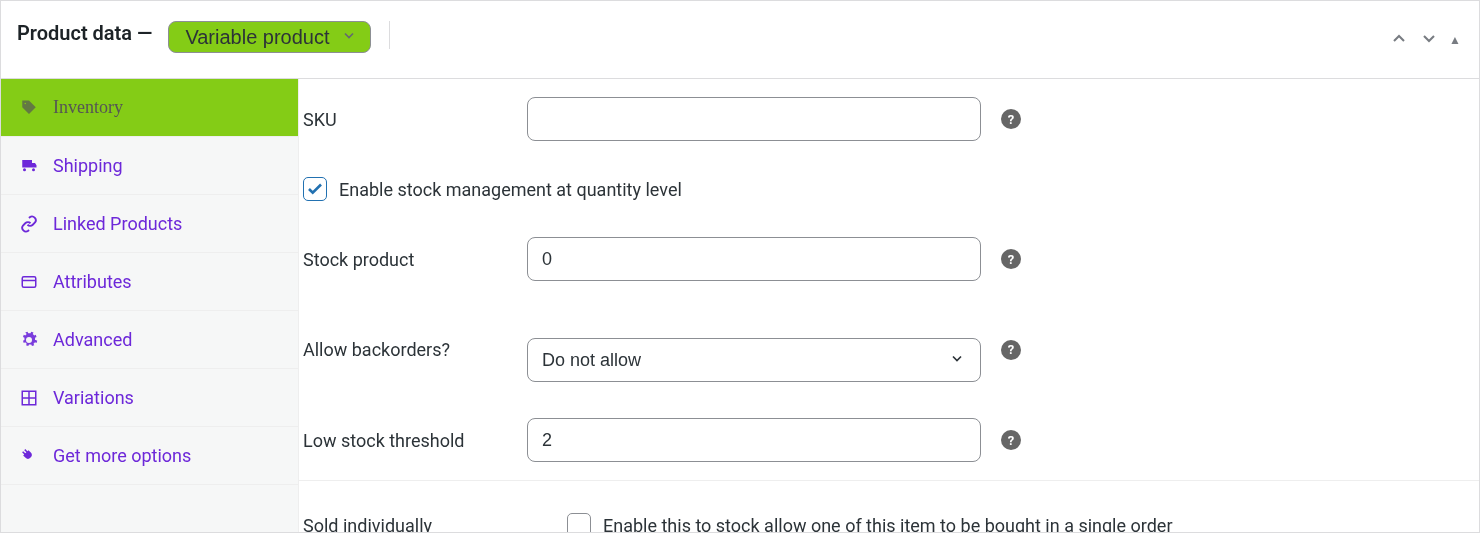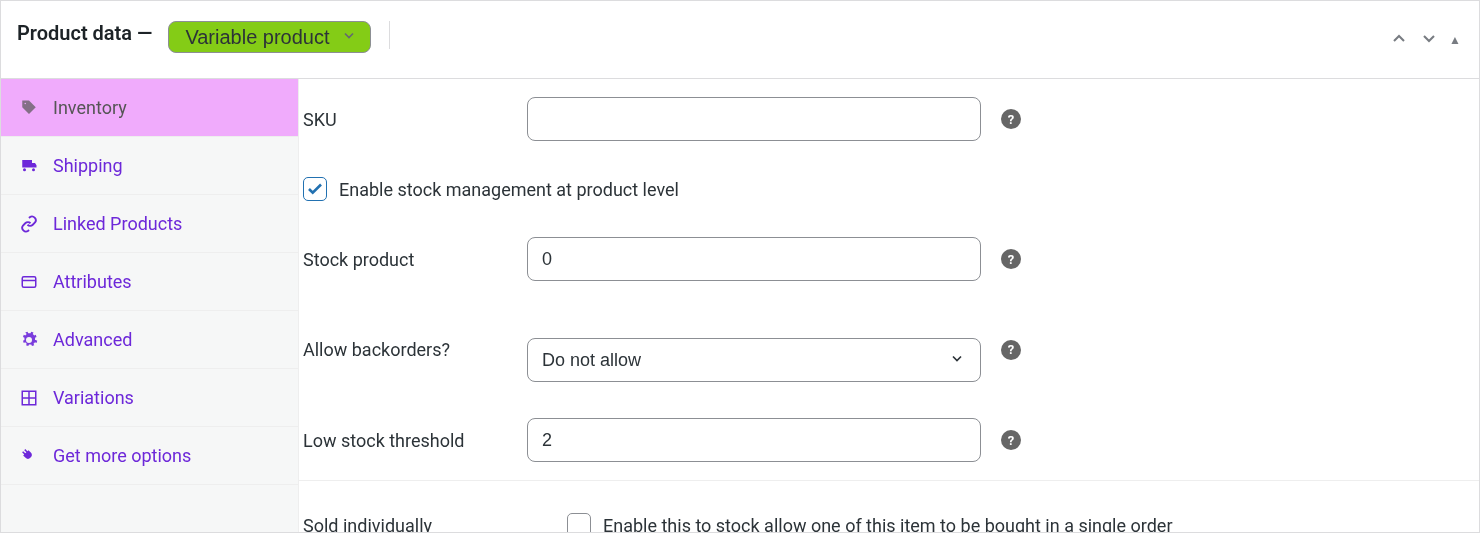--- a/index.html
+++ b/index.html
@@ -89,22 +89,23 @@
       display: flex;
       align-items: center;
       gap: 14px;
       padding: 18px 18px;
       border-bottom: 1px solid #eee;
       cursor: pointer;
       font-size: 18px;
       color: #6d28d9;
     }
     .tab.active {
-      background: #f0abfc;
+      background: #84cc16;
       color: #555;
+      font-family: Liberation Serif, serif;
     }
     .tab .ticon {
       width: 20px;
       height: 20px;
       display: inline-flex;
       align-items: center;
       justify-content: center;
       flex-shrink: 0;
     }
     .tab.active .ticon { color: #555; }
@@ -300,21 +301,21 @@
         </div>
       </div>
 
       <div class="form-row">
         <div class="cb-wrap">
           <span class="checkbox checked">
             <svg width="18" height="18" viewBox="0 0 24 24" fill="none" stroke="#2271b1" stroke-width="3.5">
                 <polyline points="20 6 9 17 4 12"></polyline>
               </svg>
           </span>
-          <span class="cb-label">Enable stock management at product level</span>
+          <span class="cb-label">Enable stock management at quantity level</span>
         </div>
       </div>
 
       <div class="form-row">
         <label class="form-label">Stock product</label>
         <div class="field-wrap">
           <input class="num-input" type="text" value="0" style="">
           <span class="help-icon">?</span>
         </div>
       </div>

